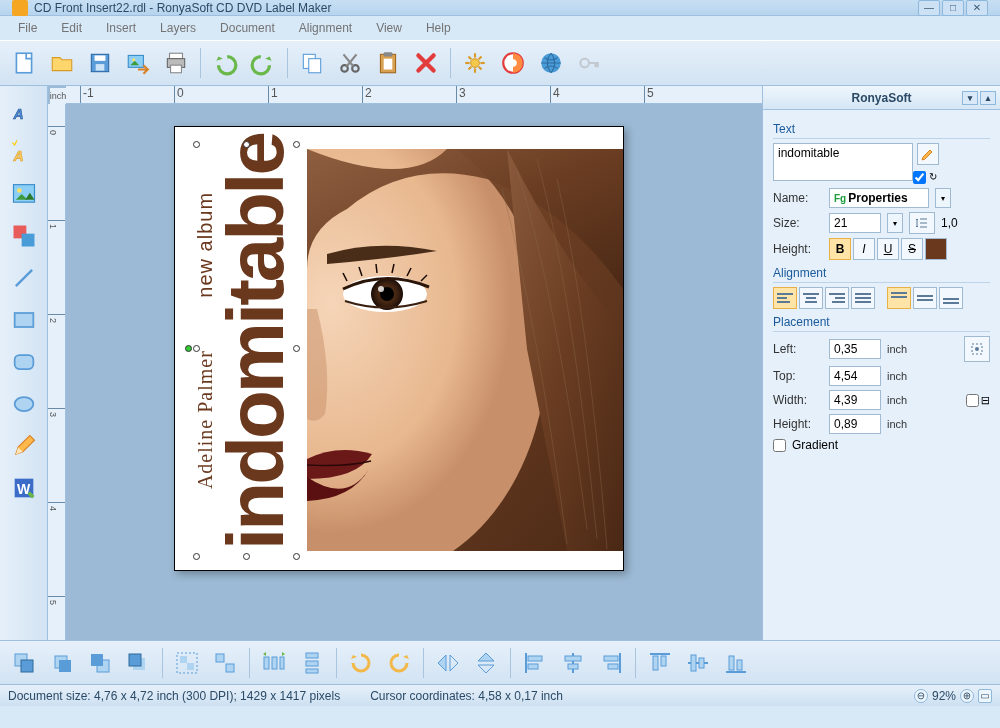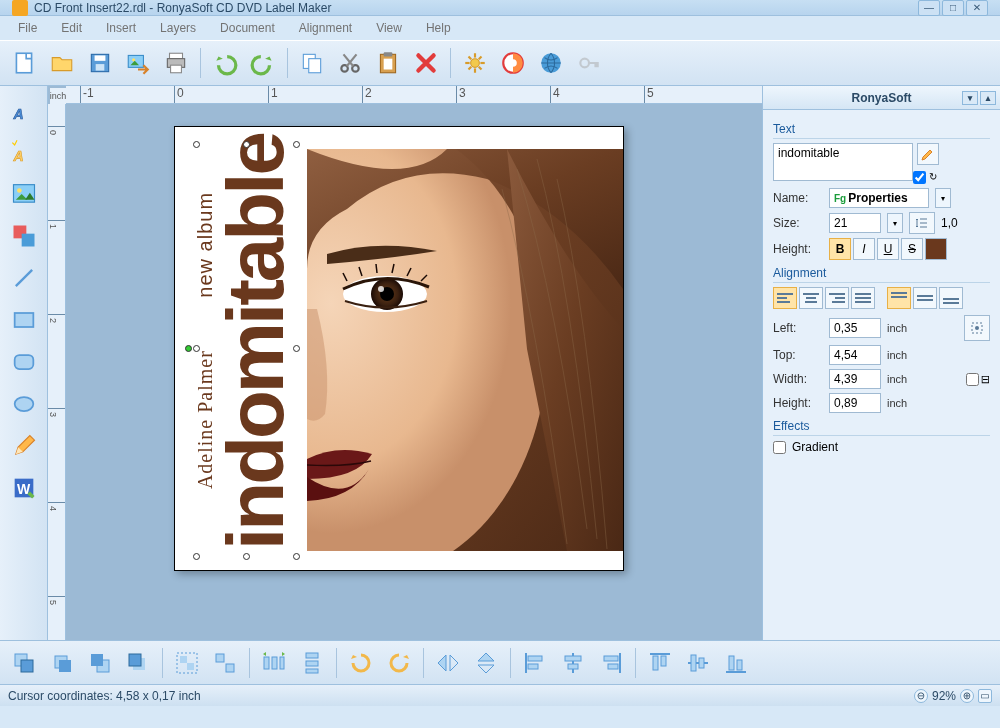--- a/index.html
+++ b/index.html
@@ -495,20 +495,21 @@
             <div class="ln l"></div>
             <div style="height:2px"></div>
           </div>
         <div class="alignbtn">
             <div style="height:4px"></div>
             <div class="ln l"></div>
             <div class="ln l"></div>
           </div>
       </div>
 
+      <div class="section-title">Placement</div>
       <div class="proprow">
           <div class="lbl">Left:</div>
           <input type="text" value="0,35" style="">
           <span class="unit">inch</span>
         <div class="stylebtn" style="margin-left:auto;width:26px;height:26px">
             <svg width="16" height="16" viewBox="0 0 16 16">
               <rect x="3" y="3" width="10" height="10" fill="none" stroke="#5a7a98" stroke-dasharray="2"></rect>
               <circle cx="8" cy="8" r="2" fill="#5a7a98"></circle>
             </svg>
           </div>
@@ -526,21 +527,20 @@
             <input type="checkbox" style="">
             <span style="font-size:11px">⊟</span>
           </div>
         </div>
       <div class="proprow">
           <div class="lbl">Height:</div>
           <input type="text" value="0,89" style="">
           <span class="unit">inch</span>
         </div>
 
-      <div class="section-title">Effects</div>
       <div class="proprow">
           <input type="checkbox" style="">
           <span>Gradient</span>
         </div>
     </div>
   </div>
 </div>
 
 <div class="bottombar">
   <div class="tbtn">
@@ -663,20 +663,21 @@
   <div class="tbtn">
       <svg width="26" height="26" viewBox="0 0 26 26">
         <line x1="3" y1="22" x2="23" y2="22" stroke="#5a9cd8" stroke-width="2"></line>
         <rect x="6" y="6" width="5" height="14" fill="#aed4f2" stroke="#5a9cd8"></rect>
         <rect x="14" y="10" width="5" height="10" fill="#aed4f2" stroke="#5a9cd8"></rect>
       </svg>
     </div>
 </div>
 
 <div class="statusbar">
+  <div class="sec">Document size: 4,76 x 4,72 inch (300 DPI); 1429 x 1417 pixels</div>
   <div class="sec">Cursor coordinates: 4,58 x 0,17 inch</div>
   <div class="zoom">
     <div class="zbtn">⊖</div>
     <span>92%</span>
     <div class="zbtn">⊕</div>
     <div class="zbtn" style="border-radius:2px">▭</div>
   </div>
 </div>
 
 </body></html>

